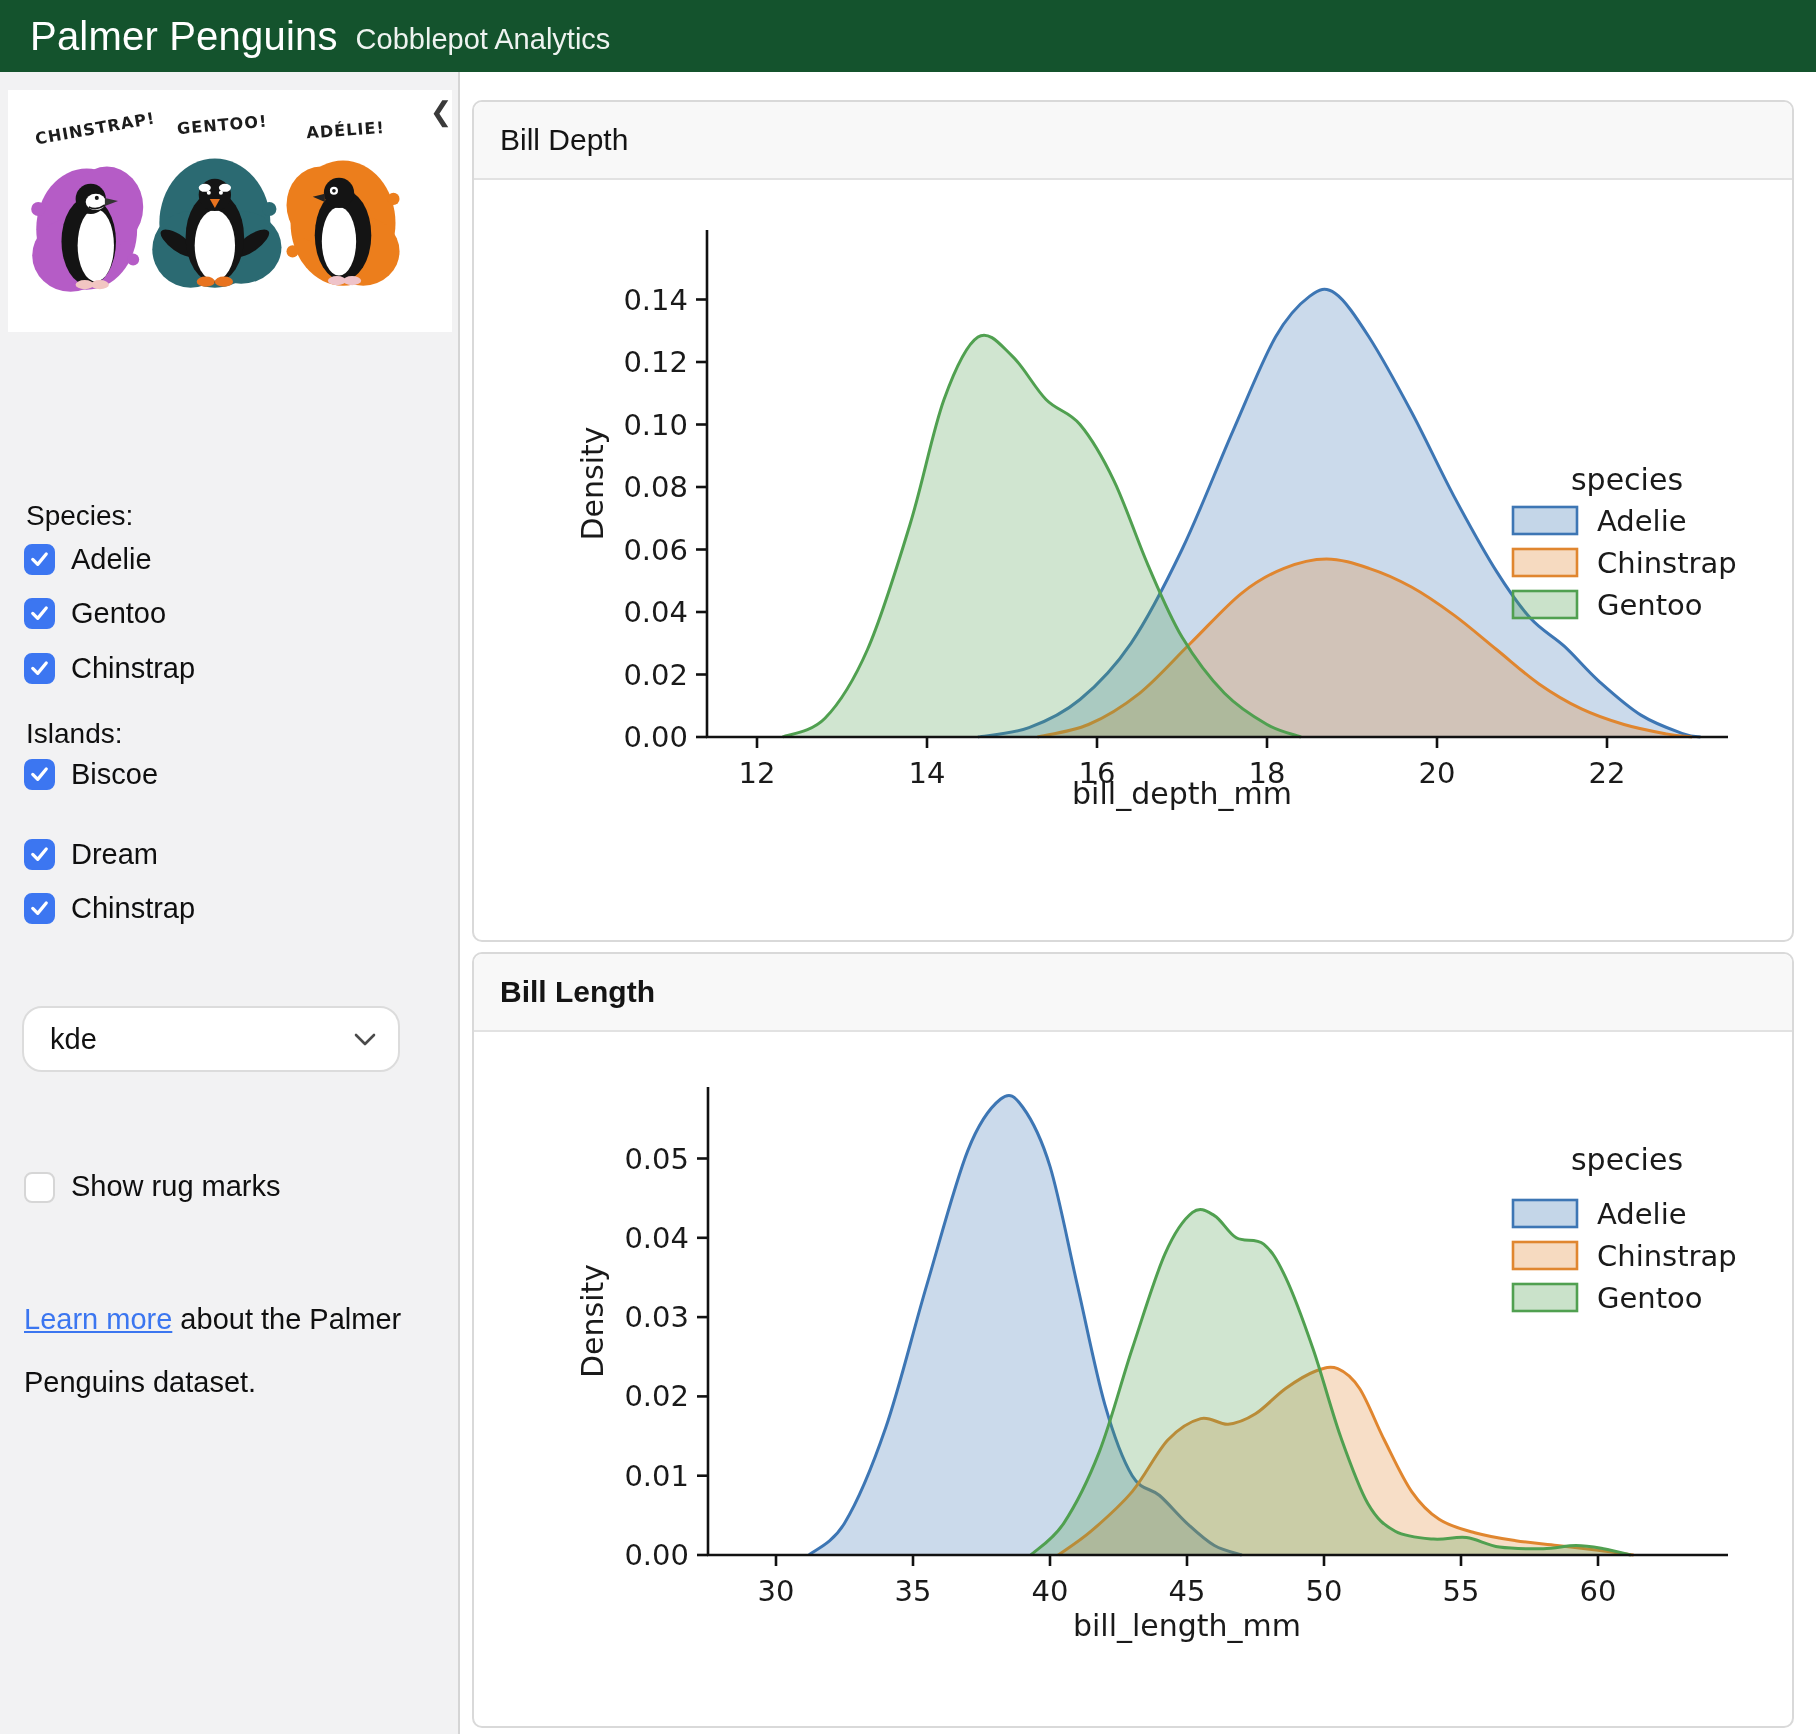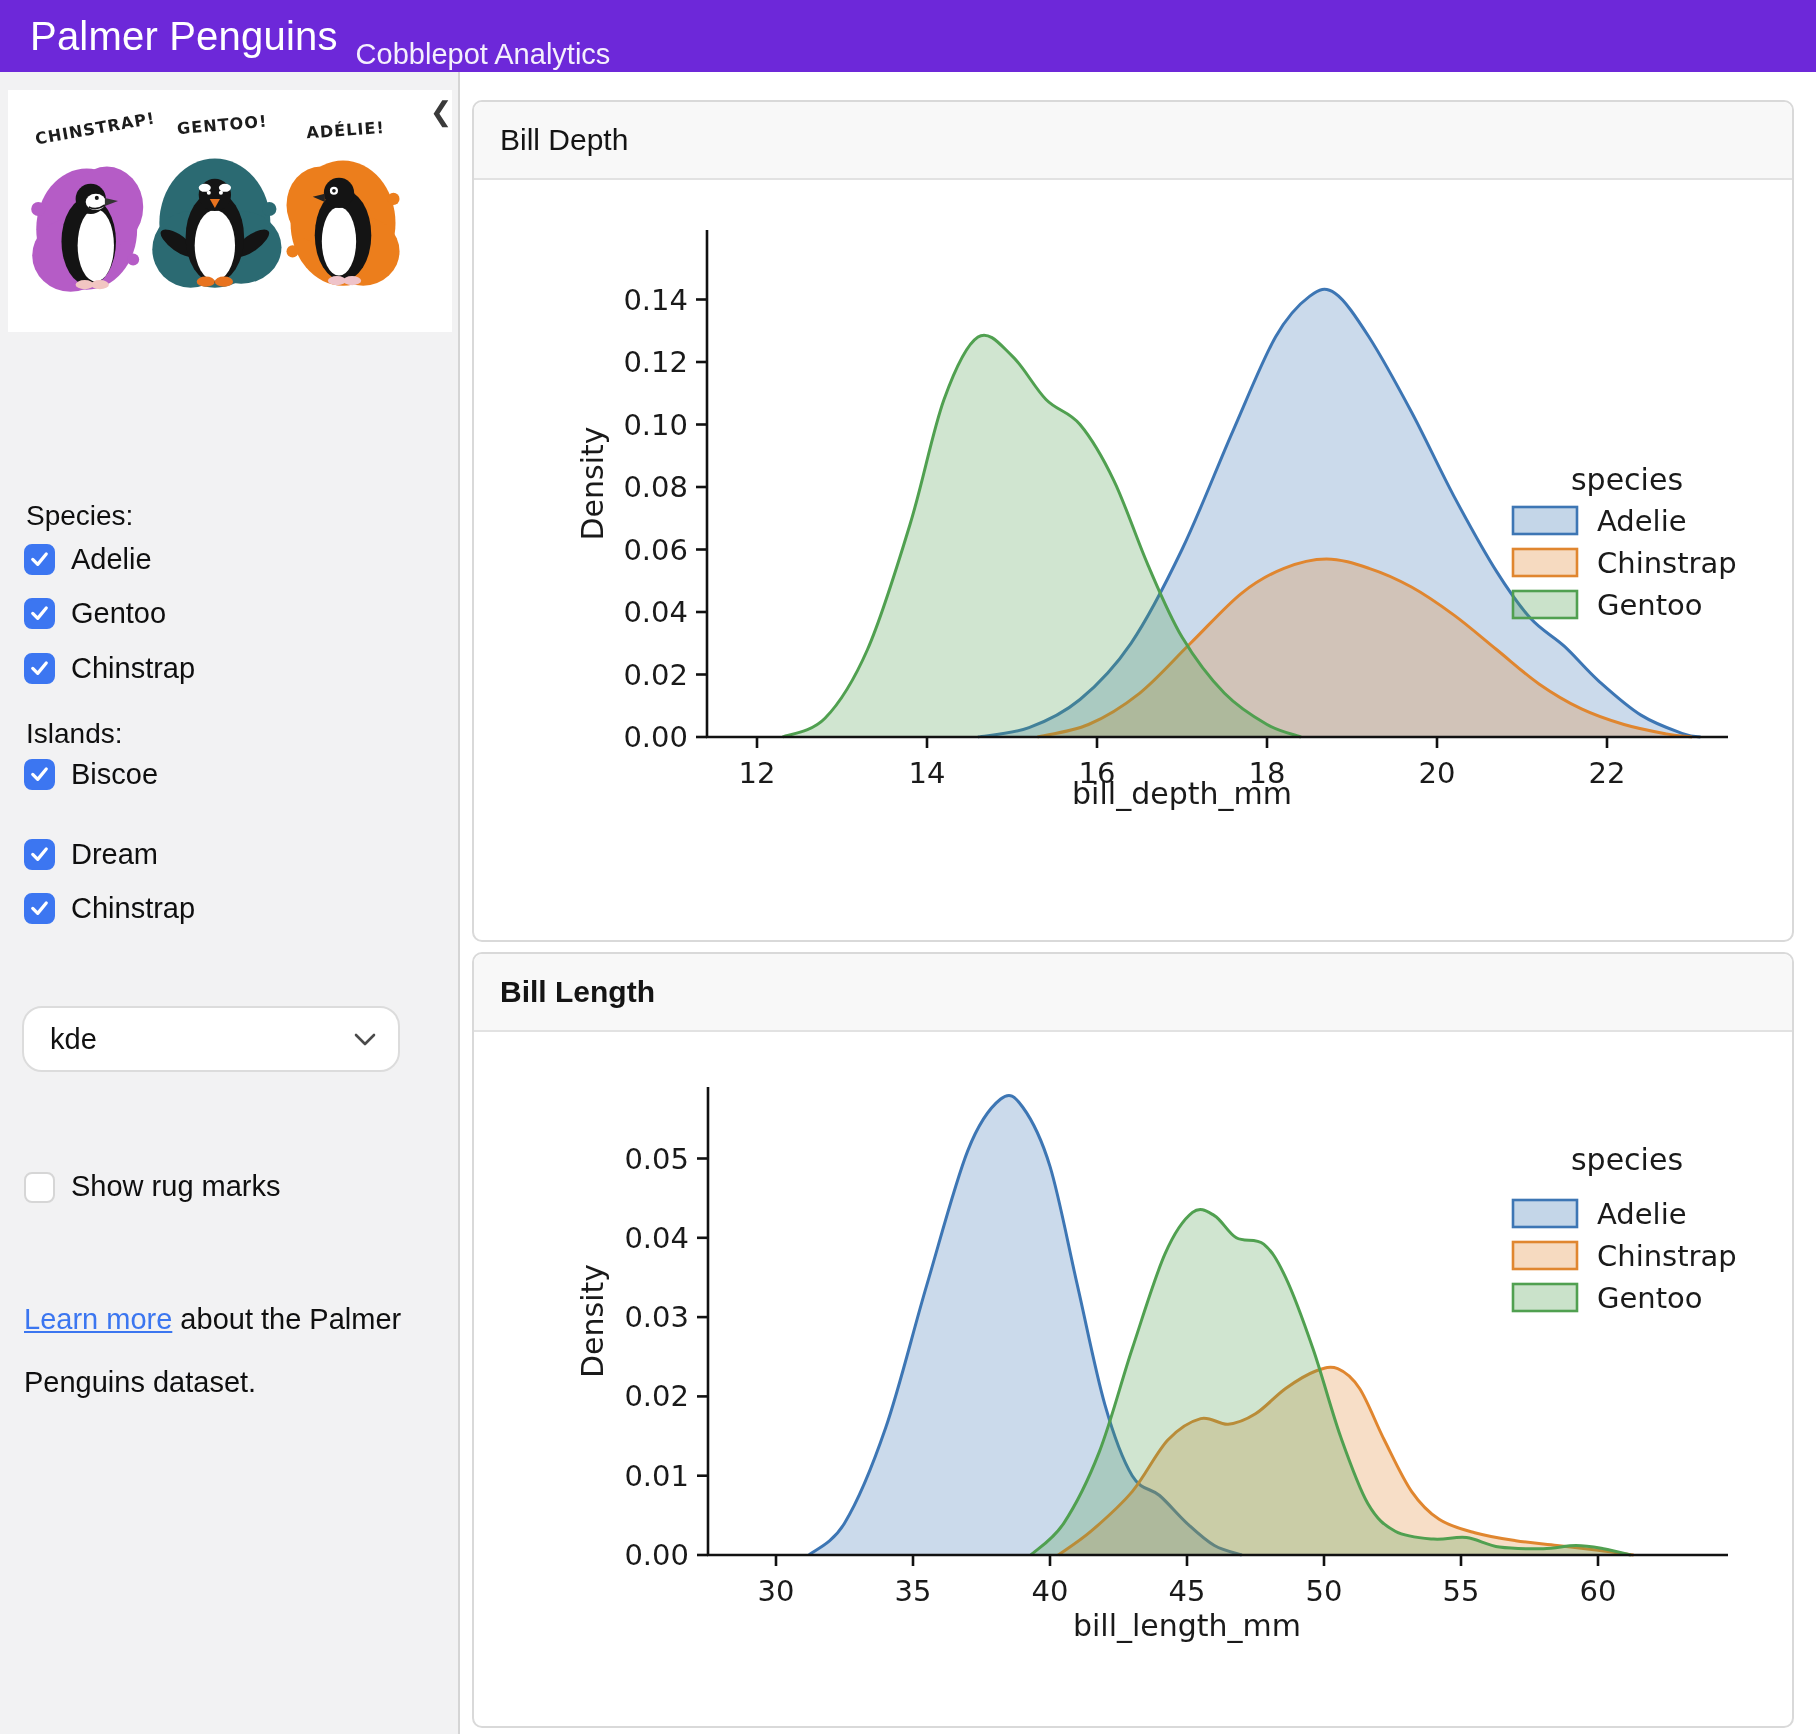--- a/index.html
+++ b/index.html
@@ -3,24 +3,24 @@
 <meta charset="utf-8">
 <style>
   html,body{margin:0;padding:0;}
   body{
     width:1816px;height:1734px;position:relative;background:#ffffff;
     font-family:"Liberation Sans",sans-serif;color:#111;overflow:hidden;
   }
   
   .app-header{
     position:absolute;left:0;top:0;width:1816px;height:72px;
-    background:#6d28d9;display:flex;align-items:center;padding-left:30px;box-sizing:border-box;
+    background:#14532d;display:flex;align-items:center;padding-left:30px;box-sizing:border-box;
   }
   .app-title{font-size:40px;font-weight:500;color:#ffffff;letter-spacing:.2px;}
-  .app-subtitle{font-size:29px;color:rgba(255,255,255,.93);margin-left:18px;position:relative;top:18px;}
+  .app-subtitle{font-size:29px;color:rgba(255,255,255,.93);margin-left:18px;position:relative;top:3px;}
   
   .sidebar{
     position:absolute;left:0;top:72px;width:460px;height:1662px;
     background:#f2f2f3;border-right:2px solid #d5d5d5;box-sizing:border-box;
   }
   .art-panel{
     position:absolute;left:8px;top:18px;width:444px;height:242px;background:#ffffff;
   }
   .collapse-toggle{
     position:absolute;left:428px;top:24px;width:26px;height:32px;

